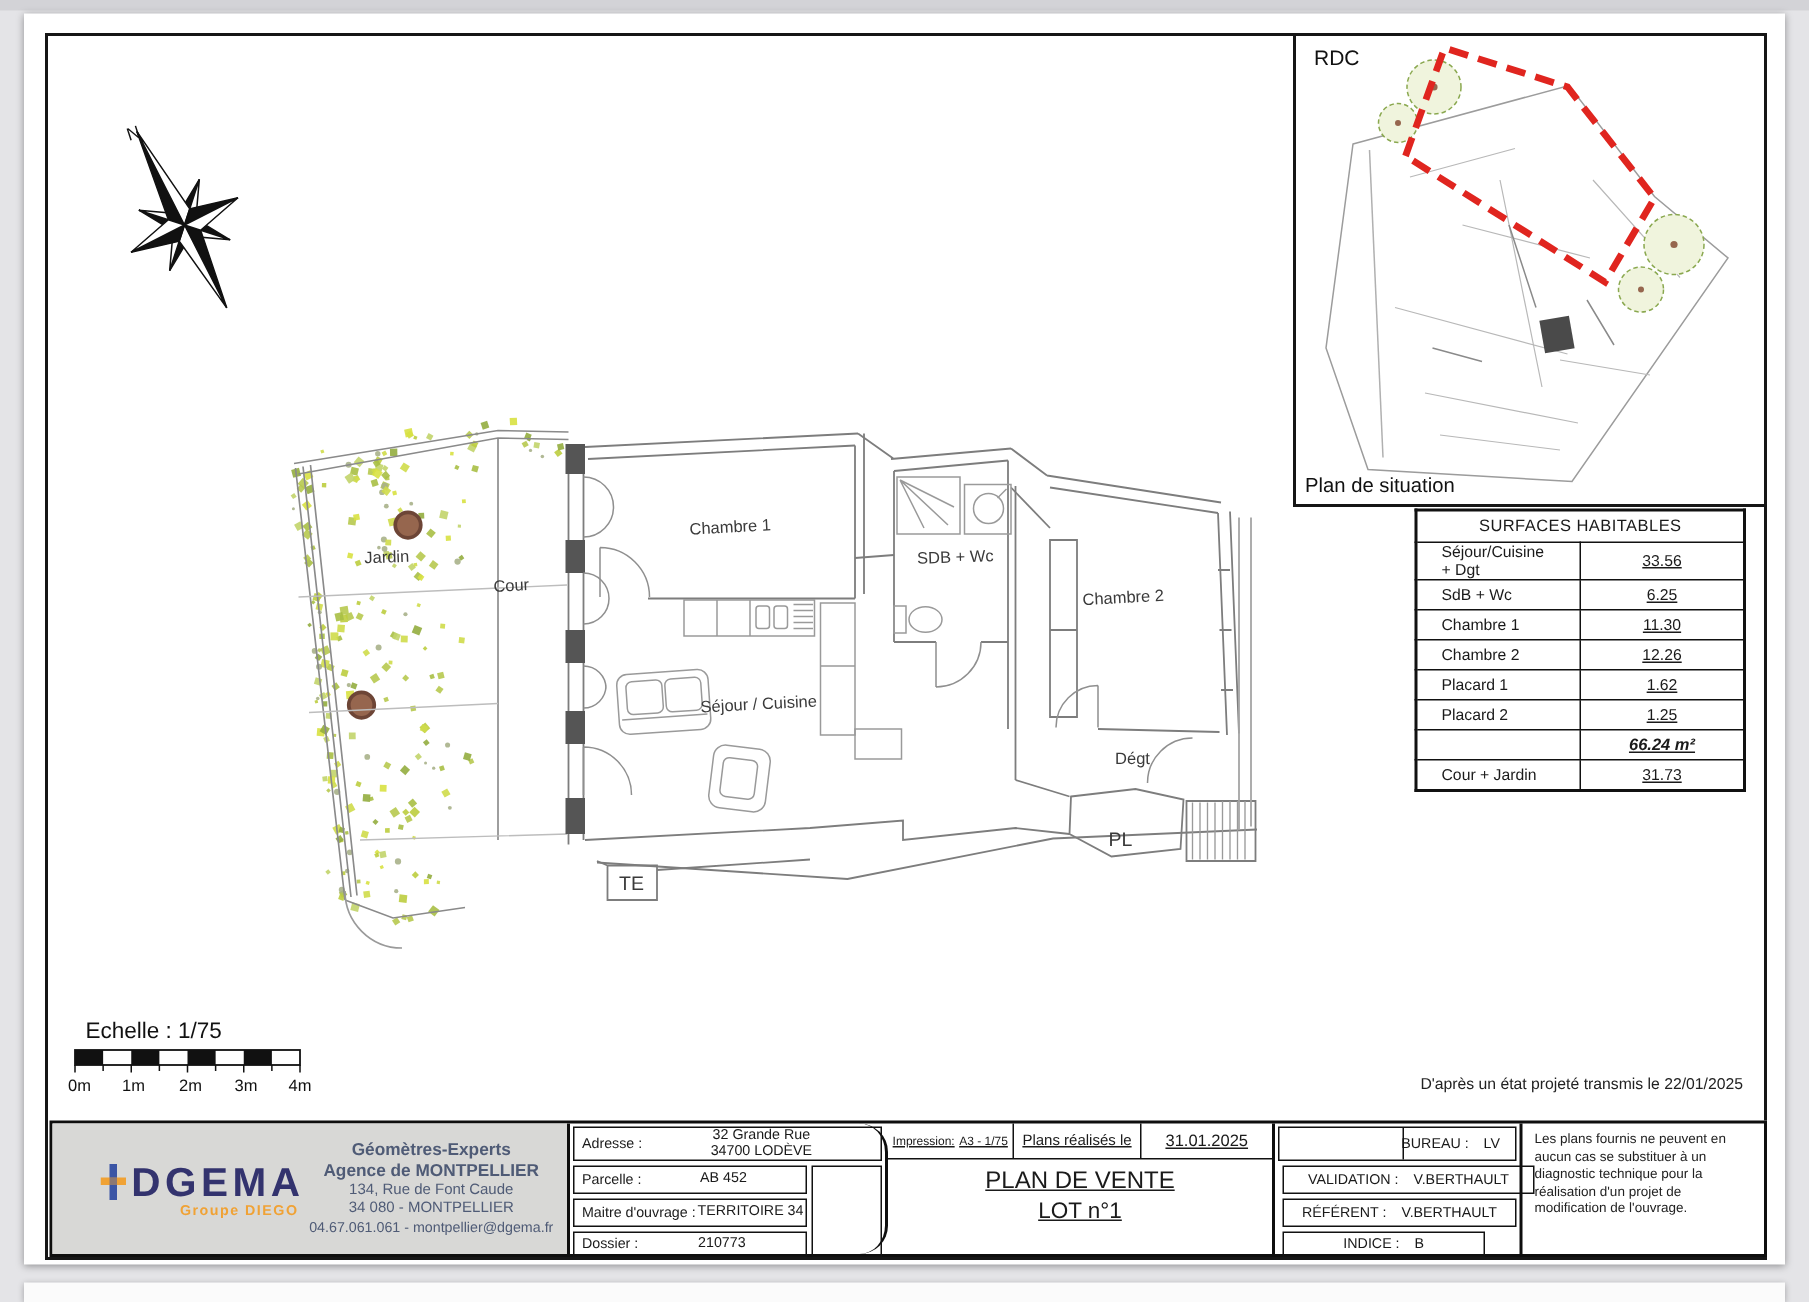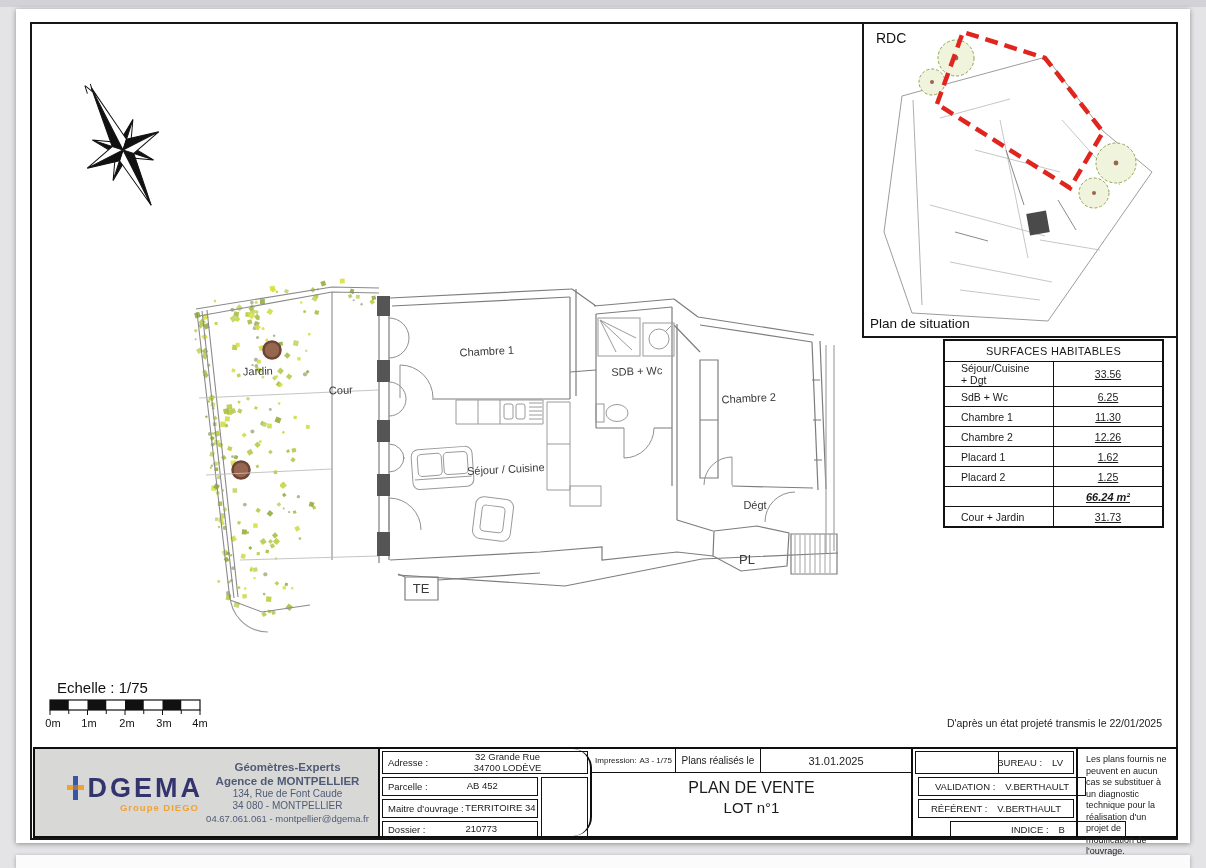--- a/index.html
+++ b/index.html
@@ -51,37 +51,37 @@
   .tb-addr{width:212px;border-right:2px solid #0e0e0e;position:relative;font-size:9.5px;border-radius:19px;}
   .abox{position:absolute;border:1.5px solid #111;box-sizing:border-box;display:flex;align-items:center;}
   .abox .lbl{padding-left:5px;white-space:nowrap;}
   .abox .val{flex:1;text-align:center;line-height:10.5px;}
   .a1{left:2px;top:2px;width:206px;height:23px;}
   .a2{left:2px;top:28px;width:156px;height:19px;}
   .a3{left:2px;top:50px;width:156px;height:19px;}
   .a4{left:2px;top:72px;width:156px;height:17px;}
   .aside{left:161px;top:28px;width:47px;height:61px;}
 
-  .tb-mid{width:321px;border-right:2px solid #0e0e0e;}
+  .tb-mid{width:258px;border-right:2px solid #0e0e0e;text-decoration:underline;}
   .mid-top{display:flex;height:24px;border-bottom:1.5px solid #111;box-sizing:border-box;}
   .mid-top>div{box-sizing:border-box;display:flex;align-items:center;justify-content:center;}
   .m-imp{width:84px;border-right:1.5px solid #111;font-size:8px;gap:3px;}
   .m-pl{width:85px;border-right:1.5px solid #111;font-size:10px;}
   .m-date{flex:1;font-size:11px;}
   .mid-title{text-align:center;padding-top:4px;}
   .mid-title .t1{font-size:16px;line-height:21px;}
   .mid-title .t2,.mid-title .t3{font-size:15px;line-height:20px;}
 
   .tb-people{width:165px;border-right:2px solid #0e0e0e;position:relative;font-size:9.5px;}
   .pbox{position:absolute;border:1.5px solid #111;box-sizing:border-box;display:flex;align-items:center;justify-content:center;gap:10px;}
   .p1{left:2px;top:2px;width:159px;height:23px;justify-content:flex-end;padding-right:10px;}
   .p1 .cellsplit{position:absolute;left:82px;top:0;bottom:0;border-left:1.5px solid #111;}
   .p2{left:5px;top:28px;width:168px;height:19px;}
   .p3{left:5px;top:50px;width:156px;height:19px;}
-  .p4{left:5px;top:72px;width:176px;height:17px;margin-left:32px;}
+  .p4{left:5px;top:72px;width:135px;height:17px;}
 
   .tb-disc{flex:1;padding:5px 8px;font-size:9px;line-height:11.5px;color:#222;}
 </style>
 </head>
 <body>
 
 <div class="screen">
   <div class="topband"></div>
   <div class="page"></div>
   <div class="page2"></div>

